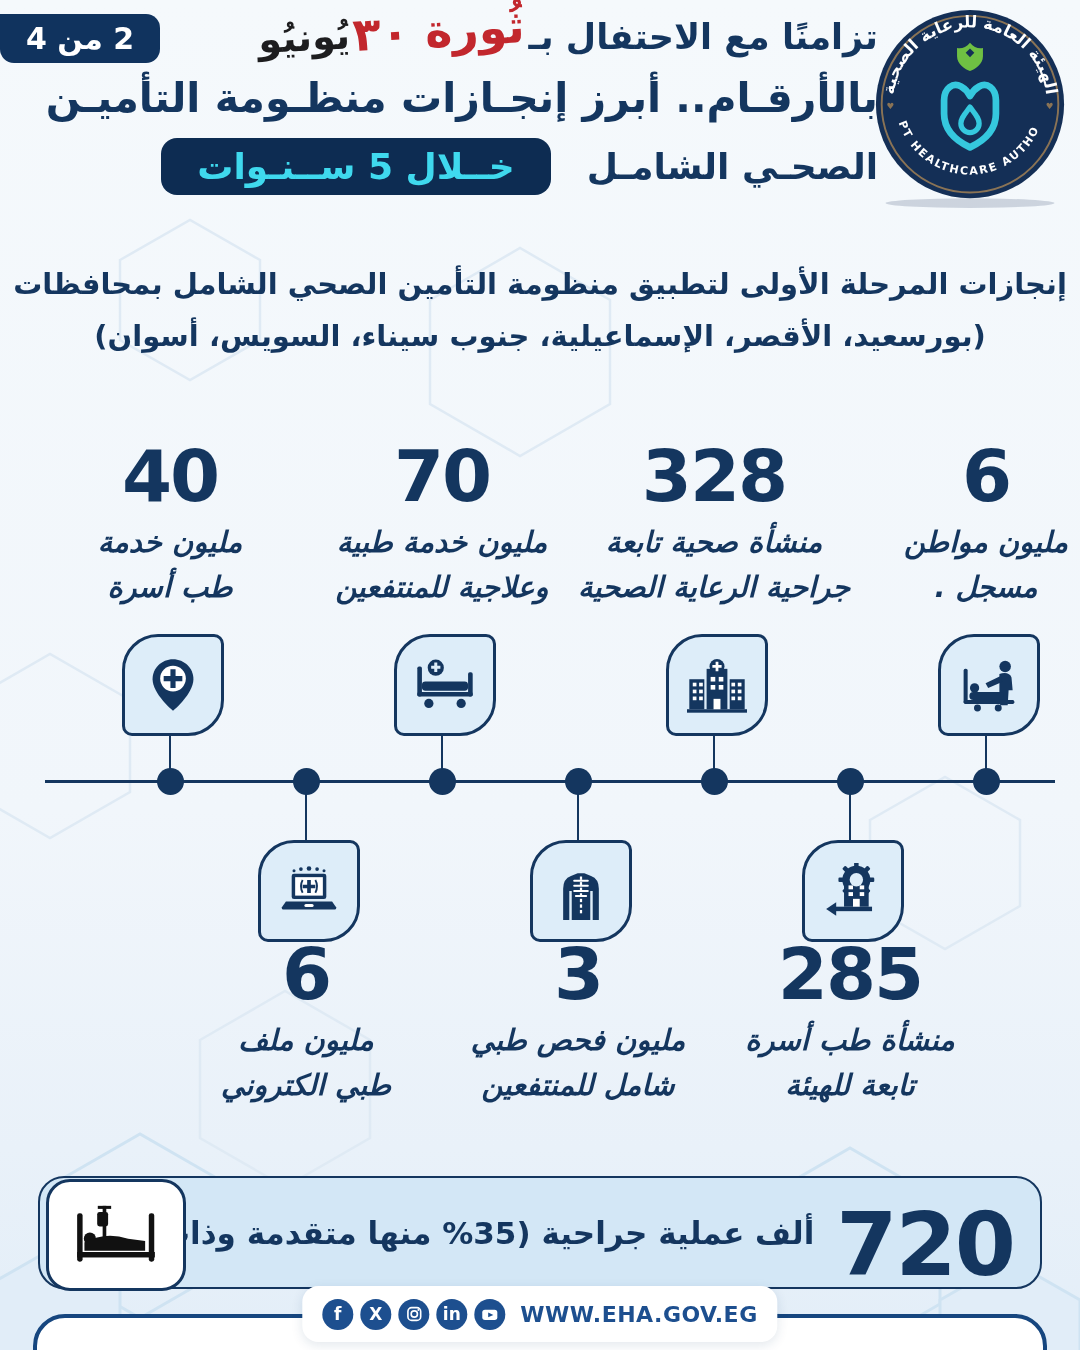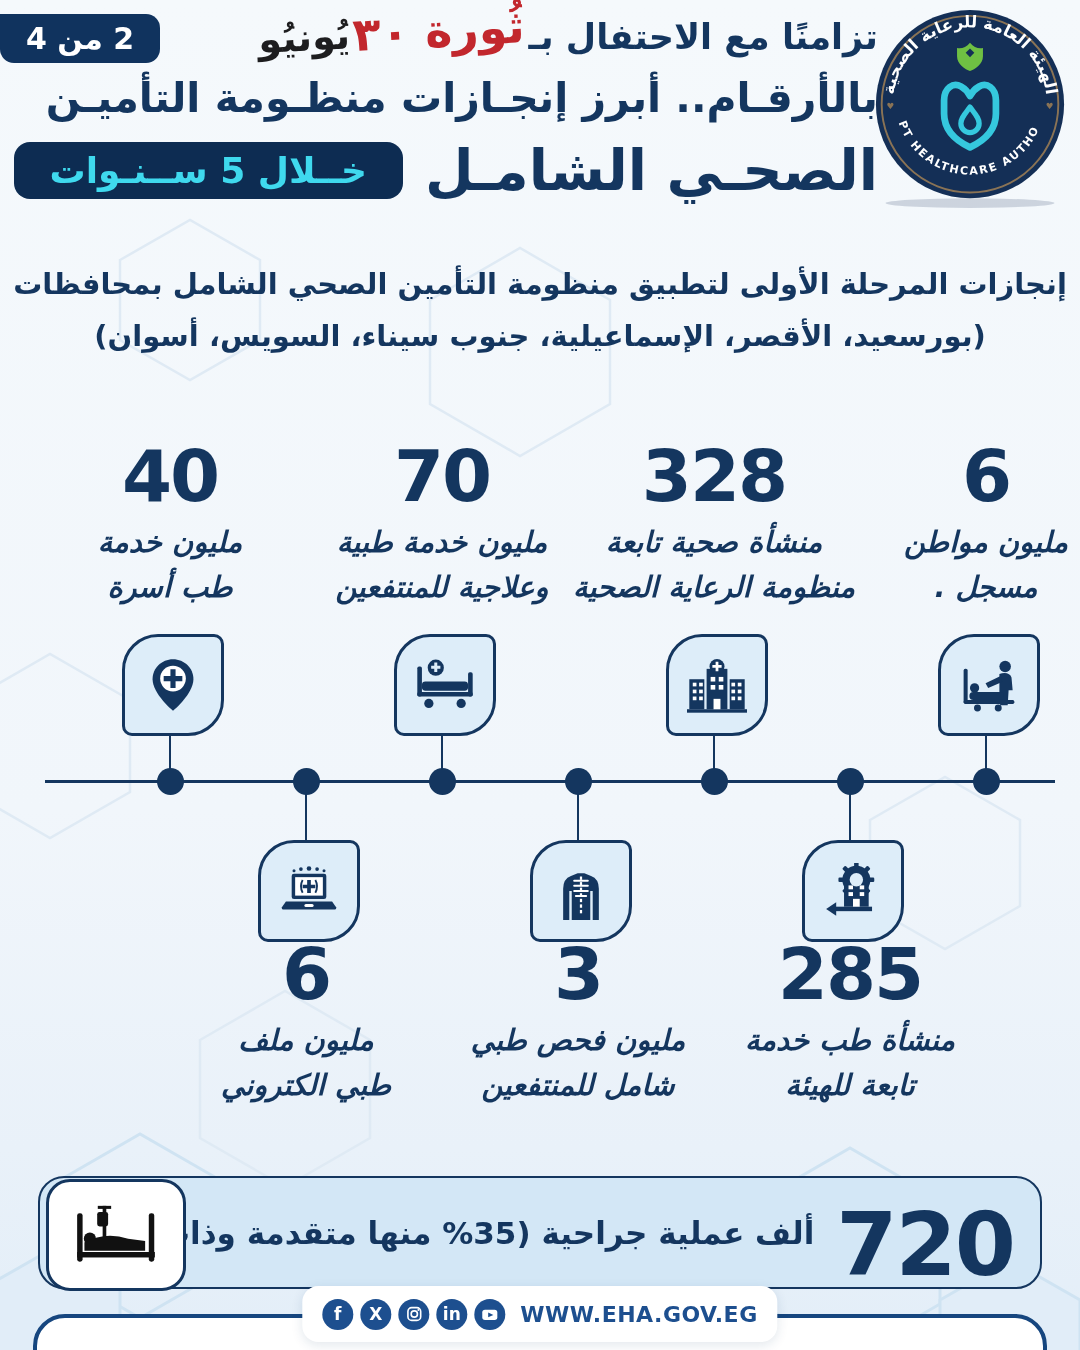--- a/index.html
+++ b/index.html
@@ -17,21 +17,21 @@
 
   
   .header{position:absolute;right:202px;left:50px;top:14px;z-index:2;direction:rtl;color:#14365f;}
   .occasion-row{display:flex;align-items:center;gap:4px;}
   .occasion{font-size:35px;font-weight:700;white-space:nowrap;}
   .callig{display:inline-flex;align-items:center;gap:3px;transform:rotate(-3deg);margin-top:-8px;}
   .callig-red{color:#c2272d;font-size:46px;font-weight:800;white-space:nowrap;}
   .callig-black{color:#1d1d1f;font-size:38px;font-weight:800;white-space:nowrap;}
   .title-line1{font-size:41px;font-weight:800;margin-top:14px;white-space:nowrap;letter-spacing:-0.5px;}
   .title-row2{display:flex;align-items:center;gap:22px;margin-top:16px;}
-  .title-line2{font-size:56px;font-weight:800;white-space:nowrap;}
+  .title-line2{font-size:36px;font-weight:800;white-space:nowrap;margin-left:14px;}
   .duration-badge{background:#0d2c52;color:#3fd9ee;font-size:36px;font-weight:800;
       padding:8px 36px;border-radius:16px;white-space:nowrap;}
 
   
   .intro{position:absolute;top:258px;left:0;right:0;text-align:center;z-index:2;direction:rtl;
       color:#14365f;font-size:29px;font-weight:700;line-height:1.8;}
   .intro span{display:block;white-space:nowrap;}
 
   
   .stat-col{position:absolute;text-align:center;color:#14365f;z-index:2;}
@@ -164,21 +164,21 @@
     <div class="stat-value">6</div>
     <div class="stat-label">
       <span>مليون مواطن</span>
       <span>مسجل .</span>
     </div>
   </div>
   <div class="stat-col ts ts1">
     <div class="stat-value">328</div>
     <div class="stat-label">
       <span>منشأة صحية تابعة</span>
-      <span>منظومة الرعاية الصحية</span>
+      <span>جراحية الرعاية الصحية</span>
     </div>
   </div>
   <div class="stat-col ts ts2">
     <div class="stat-value">70</div>
     <div class="stat-label">
       <span>مليون خدمة طبية</span>
       <span>وعلاجية للمنتفعين</span>
     </div>
   </div>
   <div class="stat-col ts ts3">
@@ -334,21 +334,21 @@
         <rect x="21" y="26" width="4" height="3.5"></rect>
           <rect x="31" y="26" width="4" height="3.5"></rect>
         <rect x="25" y="32" width="6" height="7"></rect>
       </g>
     </svg>
   </div>
 
   <div class="stat-col bs bs0">
     <div class="stat-value">285</div>
     <div class="stat-label">
-      <span>منشأة طب خدمة</span>
+      <span>منشأة طب أسرة</span>
       <span>تابعة للهيئة</span>
     </div>
   </div>
   <div class="stat-col bs bs1">
     <div class="stat-value">3</div>
     <div class="stat-label">
       <span>مليون فحص طبي</span>
       <span>شامل للمنتفعين</span>
     </div>
   </div>

